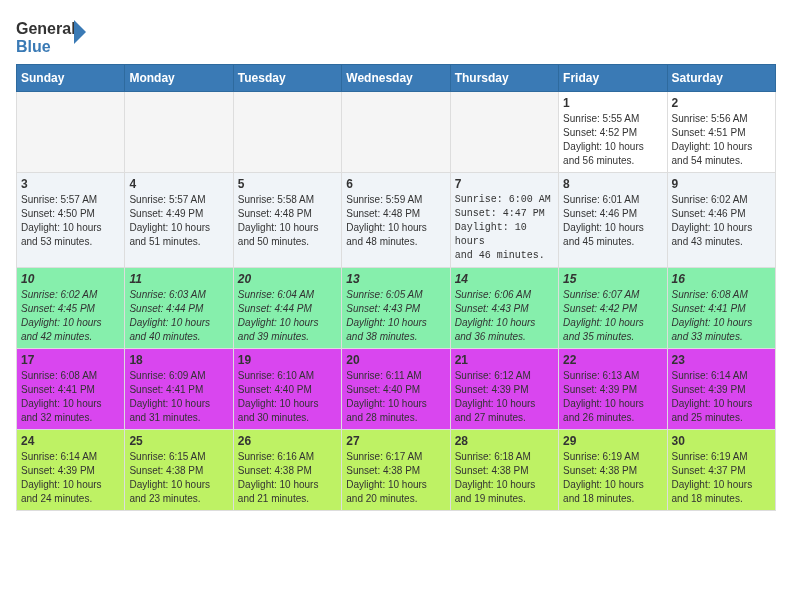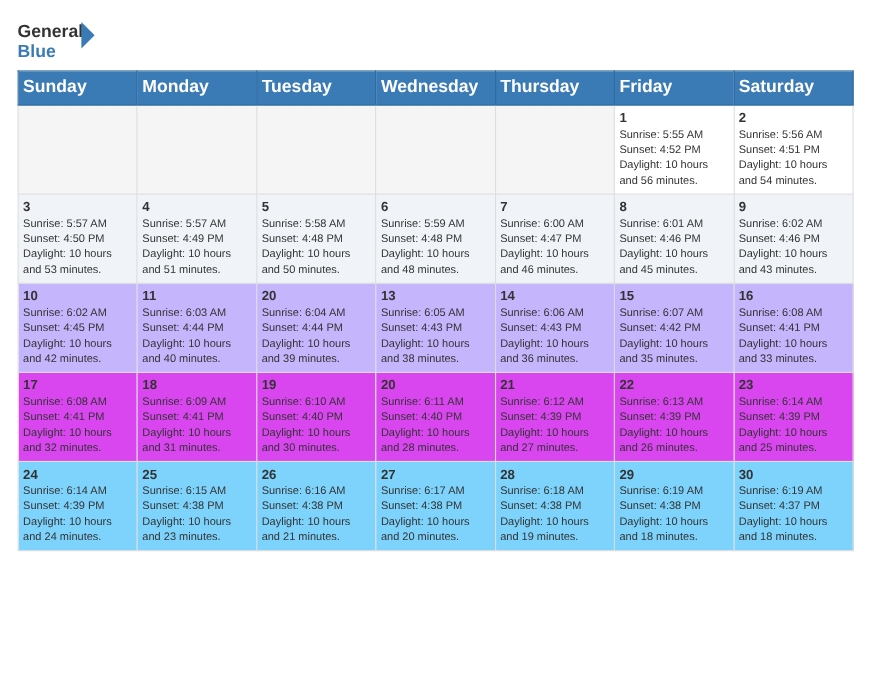--- a/index.html
+++ b/index.html
@@ -34,21 +34,21 @@
       color: #555;
     }
     .calendar {
       width: 100%;
       border-collapse: collapse;
       border: 1px solid #ccc;
     }
     .calendar th {
       background: #3a7ab5;
       color: #fff;
-      font-size: 16px;
+      font-size: 12px;
       padding: 6px 4px;
       text-align: left;
       border: 1px solid #2e6a9e;
     }
     .calendar td {
       width: 108px;
       vertical-align: top;
       padding: 4px;
       border: 1px solid #ddd;
       font-size: 10px;
@@ -72,23 +72,23 @@
       color: #333;
     }
     tr:nth-child(odd) td:not(.empty) {
       background: #fff;
     }
     tr:nth-child(even) td:not(.empty) {
       background: #f0f4f8;
     }
     .calendar tbody tr:nth-child(1) td { background: #fff; }
     .calendar tbody tr:nth-child(2) td { background: #f0f4f8; }
-    .calendar tbody tr:nth-child(3) td { background: #c4b5fd; }
+    .calendar tbody tr:nth-child(3) td { background: #86efac; font-style: italic; }
     .calendar tbody tr:nth-child(4) td { background: #d946ef; }
-    .calendar tbody tr:nth-child(5) td { background: #7dd3fc; }
+    .calendar tbody tr:nth-child(5) td { background: #bef264; }
     .calendar tbody tr td.empty { background: #f5f5f5 !important; }
   </style>
 </head>
 <body>
 
 <div class="header">
   <div class="logo">
       <svg width="80" height="40" viewBox="0 0 80 40">
         <text x="0" y="18" font-size="16" font-weight="bold" fill="#333" font-family="Arial">General</text>
         <text x="0" y="36" font-size="16" font-weight="bold" fill="#3a7ab5" font-family="Arial">Blue</text>
@@ -159,21 +159,21 @@
         </td>
         <td>
           <span class="day-num">6</span>
           <div class="day-info" style="white-space: pre-line;">Sunrise: 5:59 AM
 Sunset: 4:48 PM
 Daylight: 10 hours
 and 48 minutes.</div>
         </td>
         <td>
           <span class="day-num">7</span>
-          <div class="day-info" style="white-space: pre-line;">Sunrise: 6:00 AM
+          <div class="day-info" style="white-space: pre-line; font-family: Liberation Mono, monospace;">Sunrise: 6:00 AM
 Sunset: 4:47 PM
 Daylight: 10 hours
 and 46 minutes.</div>
         </td>
         <td>
           <span class="day-num">8</span>
           <div class="day-info" style="white-space: pre-line;">Sunrise: 6:01 AM
 Sunset: 4:46 PM
 Daylight: 10 hours
 and 45 minutes.</div>

